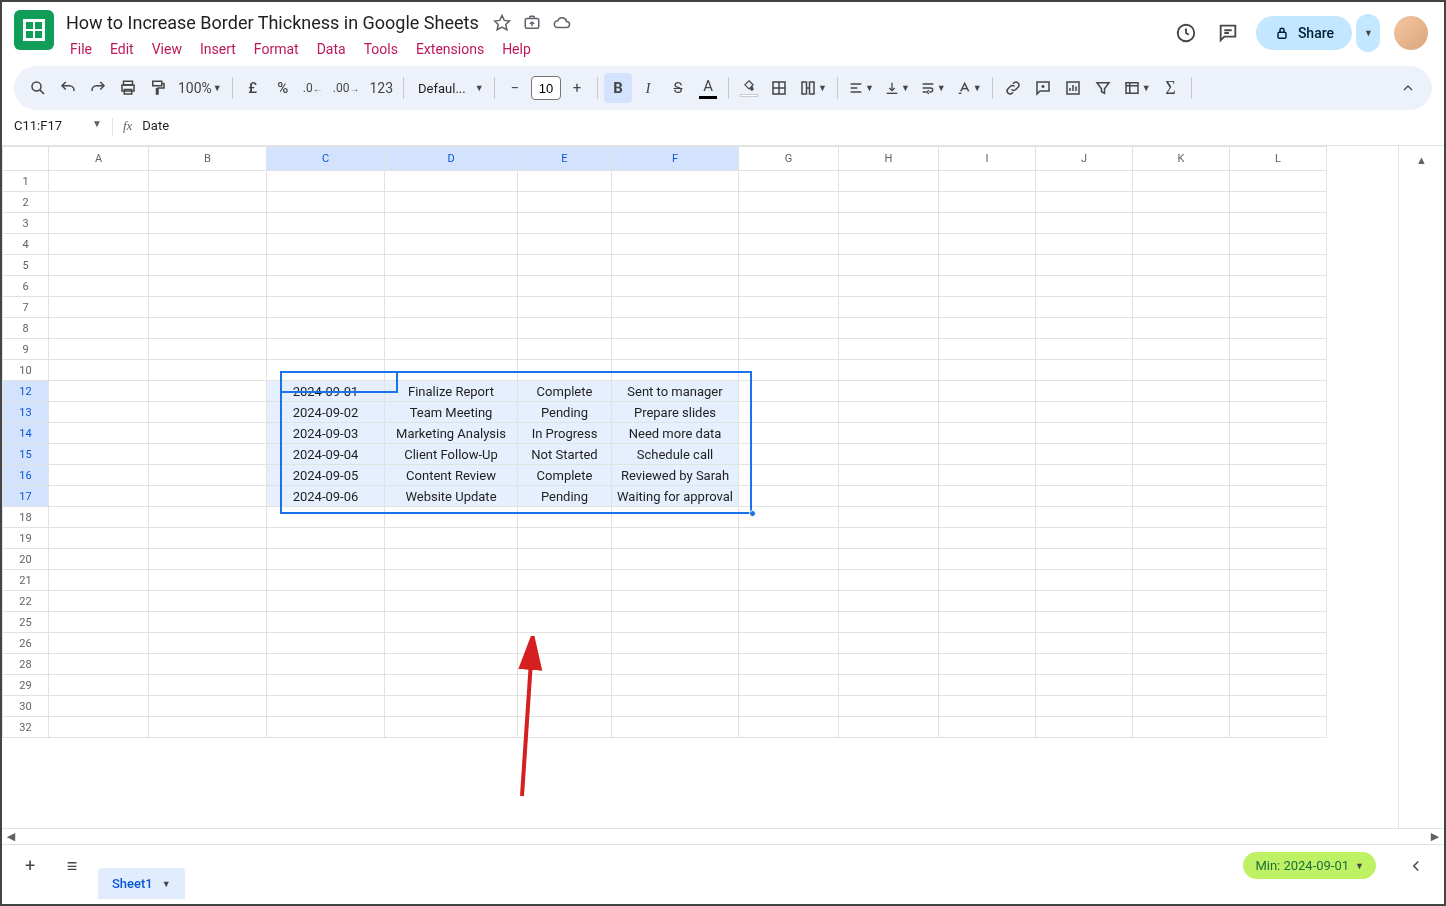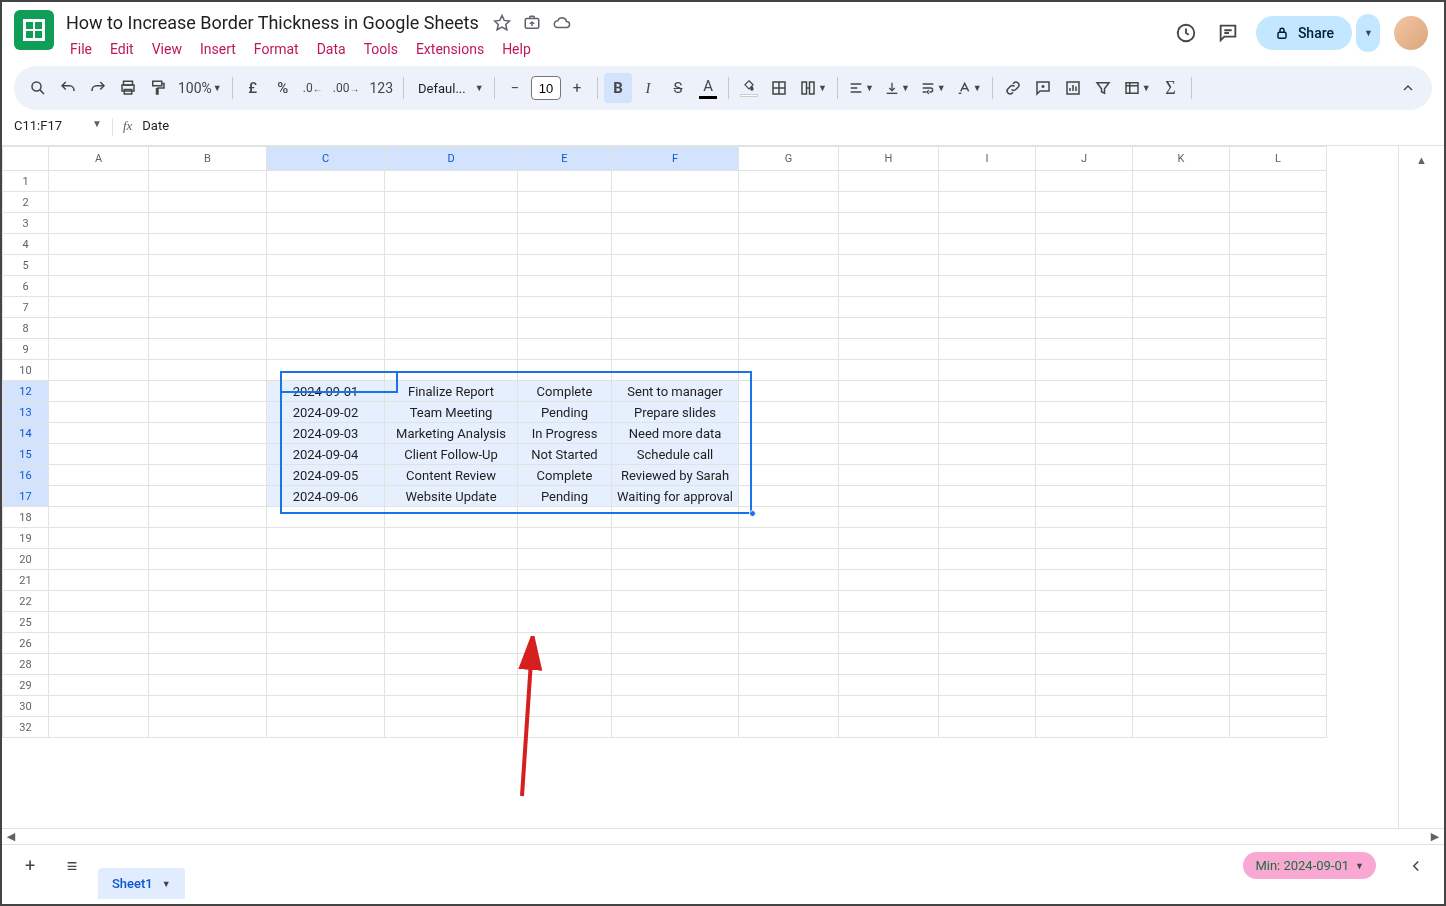--- a/index.html
+++ b/index.html
@@ -68,21 +68,21 @@
 .anno-arrow { position: absolute; left: 470px; top: 490px; pointer-events: none; }
 .anno-text { position: absolute; left: 250px; top: 680px; font-family: "Comic Sans MS", "Segoe Script", cursive; font-size: 36px; color: #d62020; line-height: 1.4; text-align: center; width: 600px; font-weight: 500; pointer-events: none; }
 
 
 .hscroll { height: 16px; border-top: 1px solid #e1e3e1; display: flex; align-items: center; }
 .hscroll-left { width: 18px; text-align: center; color: #5f6368; font-size: 11px; cursor: pointer; }
 .hscroll-right { width: 18px; text-align: center; color: #5f6368; font-size: 11px; cursor: pointer; margin-left: auto; }
 .sheet-bar { height: 42px; border-top: 1px solid #e1e3e1; display: flex; align-items: center; padding: 0 12px; gap: 10px; }
 .sheet-btn { width: 32px; height: 32px; display: flex; align-items: center; justify-content: center; border-radius: 4px; cursor: pointer; color: #444746; font-size: 18px; }
 .sheet-tab { background: #e1ecff; color: #0b57d0; padding: 8px 14px; border-radius: 4px 4px 0 0; display: flex; align-items: center; gap: 8px; cursor: pointer; font-size: 13px; font-weight: 500; margin-top: 36px; }
-.stat-pill { margin-left: auto; background: #f9a8d4; color: #1e6e3c; padding: 6px 12px; border-radius: 14px; font-size: 13px; display: flex; align-items: center; gap: 5px; cursor: pointer; text-align: center; }
+.stat-pill { margin-left: auto; background: #bef264; color: #1e6e3c; padding: 6px 12px; border-radius: 14px; font-size: 13px; display: flex; align-items: center; gap: 5px; cursor: pointer; text-align: center; }
 .explore-toggle { width: 32px; height: 32px; display: flex; align-items: center; justify-content: center; cursor: pointer; color: #444746; margin-left: 14px; }
 
 svg { display: block; }
 </style>
 </head>
 <body>
 
 <div class="title-bar">
   <div class="logo">
     <div class="logo-inner">

